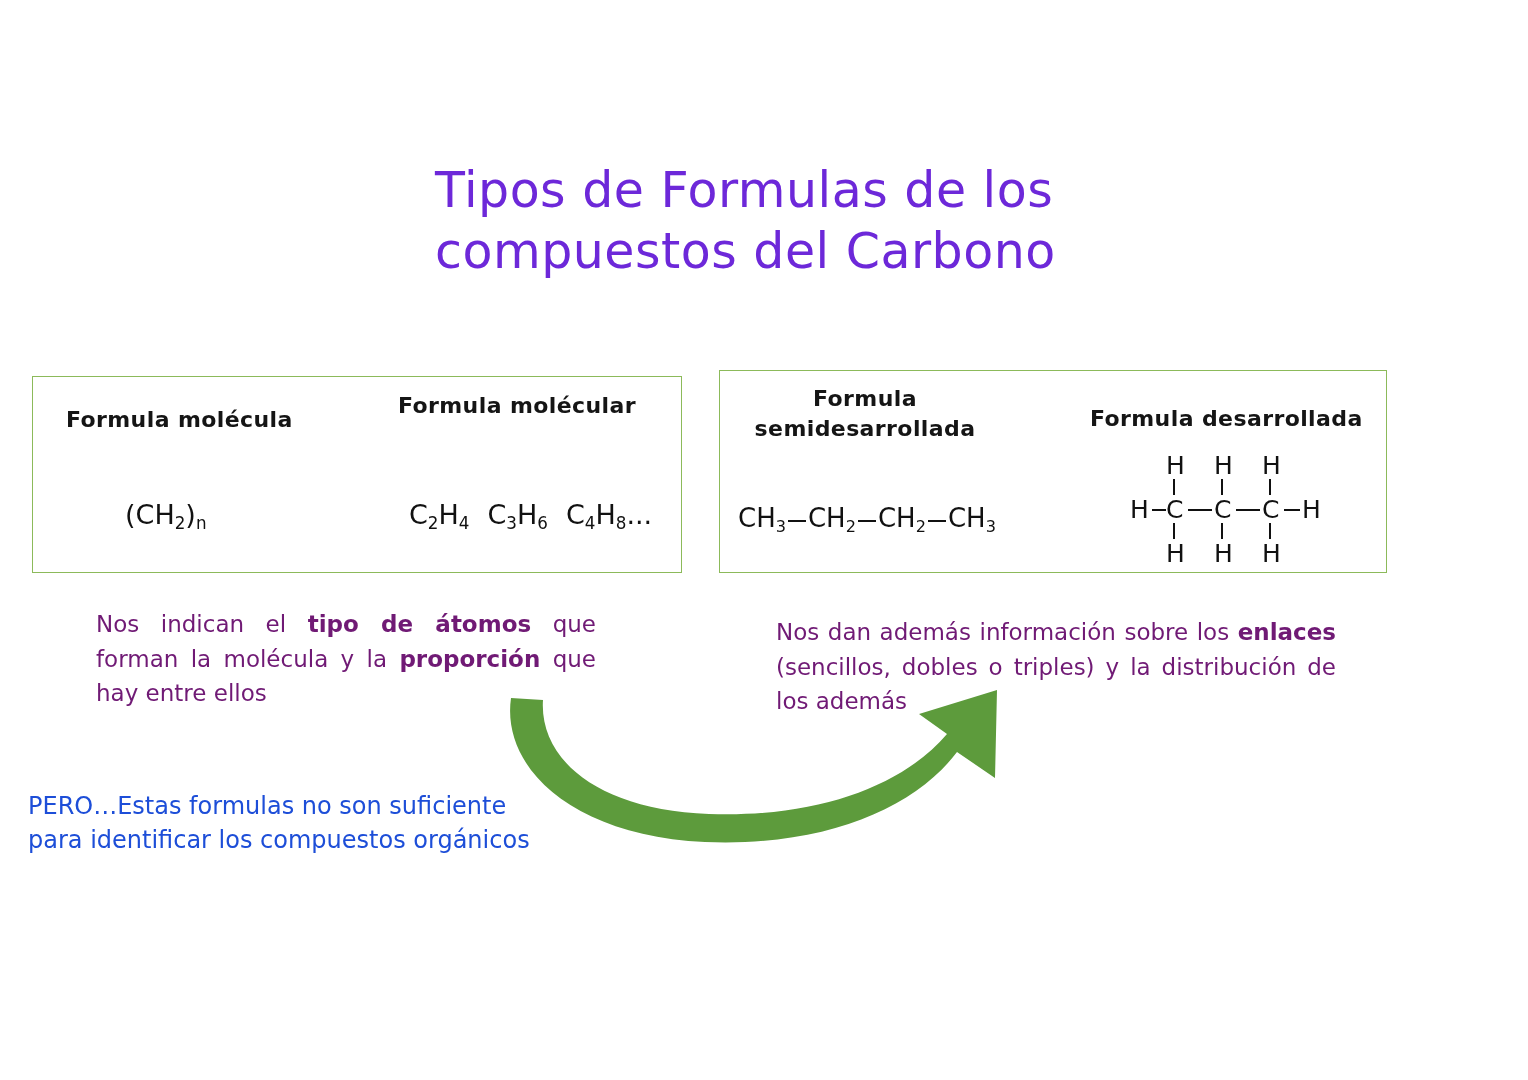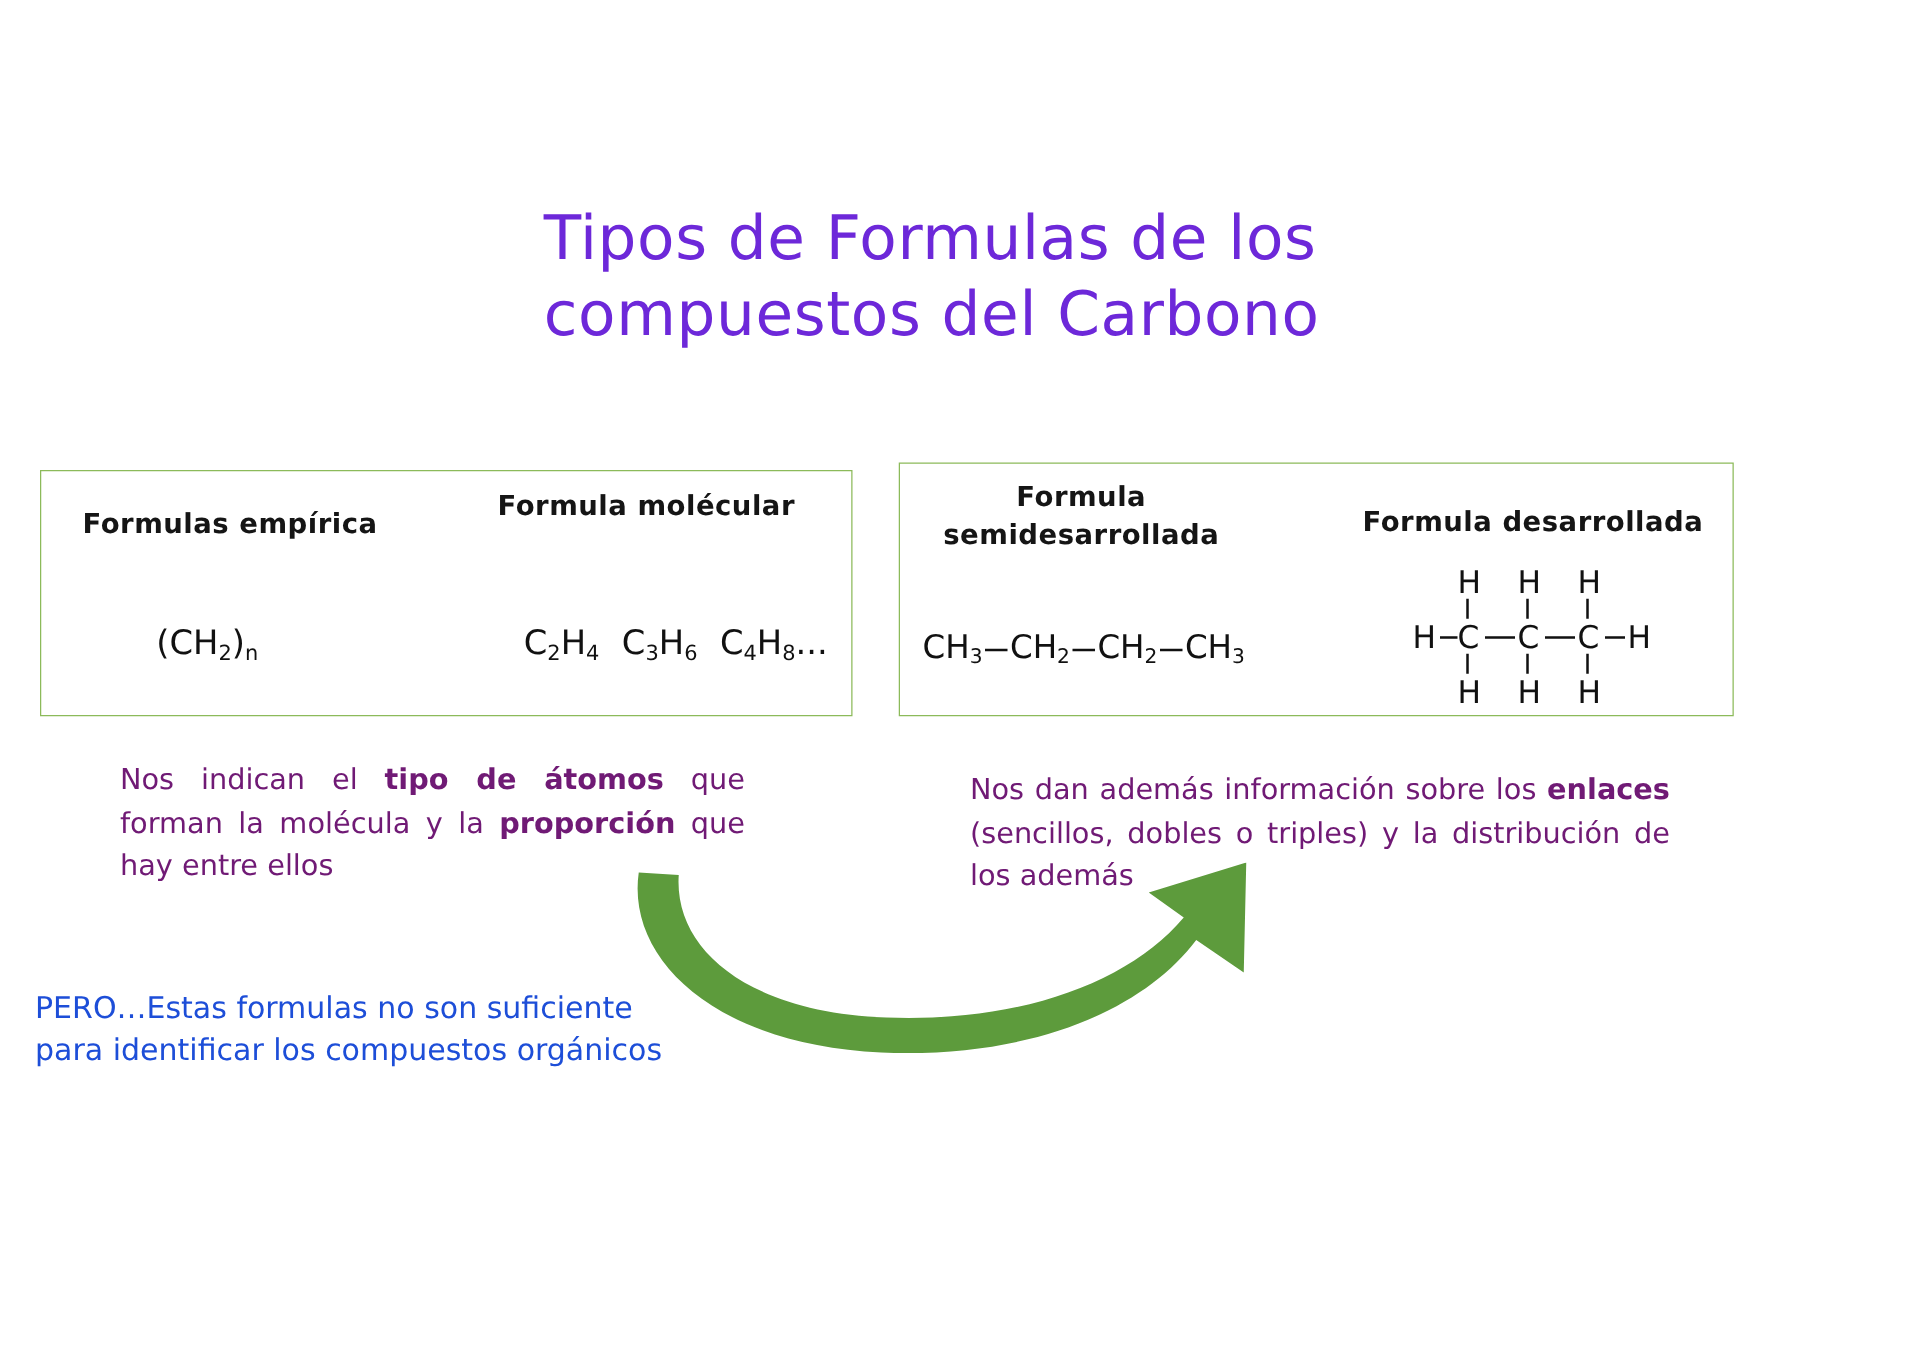--- a/index.html
+++ b/index.html
@@ -80,21 +80,21 @@
     font-family: "DejaVu Sans", sans-serif;
     font-size: 27px;
     color: #111;
     white-space: nowrap;
   }
   .formula sub {
     font-size: 0.62em;
     vertical-align: -0.28em;
   }
   #f-empirica { left: 92px; top: 122px; }
-  #f-molecular { left: 376px; top: 122px; margin-left: 10px; }
+  #f-molecular { left: 376px; top: 122px; }
   #f-semi { left: 18px; top: 132px; font-size: 26px; }
   .gap { display: inline-block; width: 18px; }
 
   
   .bond {
     display: inline-block;
     width: 18px;
     height: 2px;
     background: #111;
     vertical-align: 5px;
@@ -173,21 +173,21 @@
 <body>
 
 <div id="slide">
 
   <div class="title">
     <span>Tipos de Formulas de los</span>
     <span class="line2">compuestos del Carbono</span>
   </div>
 
   <div class="box" id="box-left">
-    <div class="hdr" id="hdr-empirica">Formulas empírica</div>
+    <div class="hdr" id="hdr-empirica">Formula molécula</div>
     <div class="hdr" id="hdr-molecular">Formula molécular</div>
 
     <div class="formula" id="f-empirica">
       <span>(CH</span><sub>2</sub><span>)</span><sub>n</sub>
     </div>
 
     <div class="formula" id="f-molecular">
       <span>C</span><sub>2</sub><span>H</span><sub>4</sub><span class="gap"></span><span>C</span><sub>3</sub><span>H</span><sub>6</sub><span class="gap"></span><span>C</span><sub>4</sub><span>H</span><sub>8</sub><span>...</span>
     </div>
   </div>

